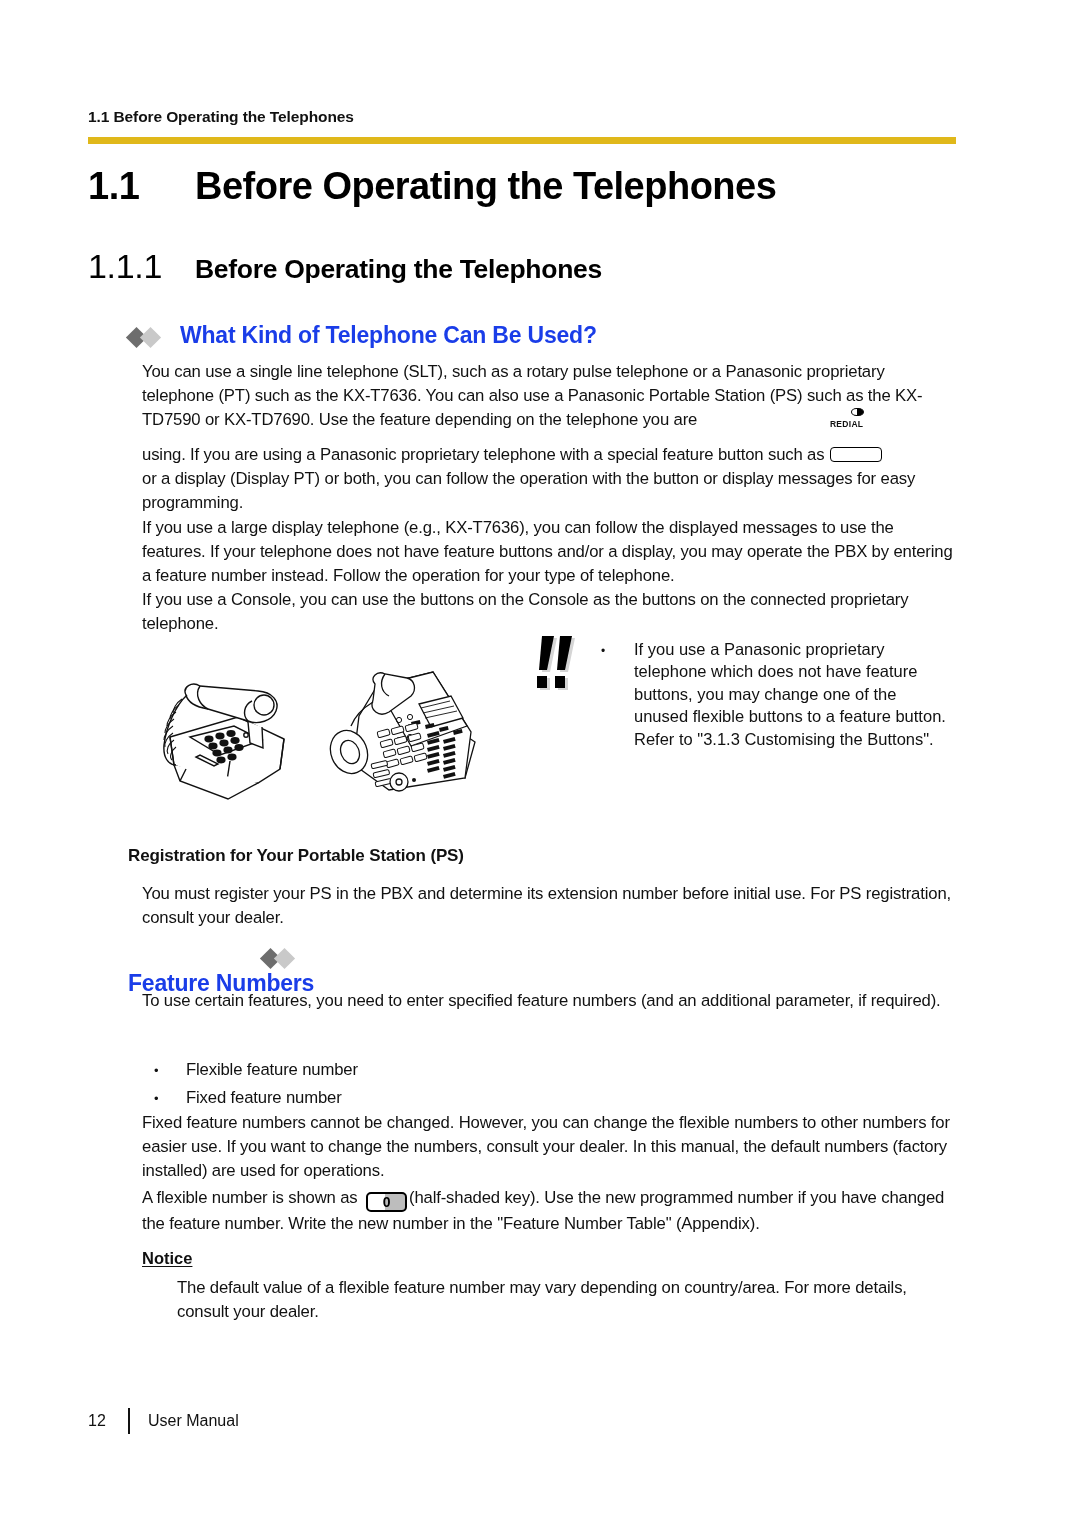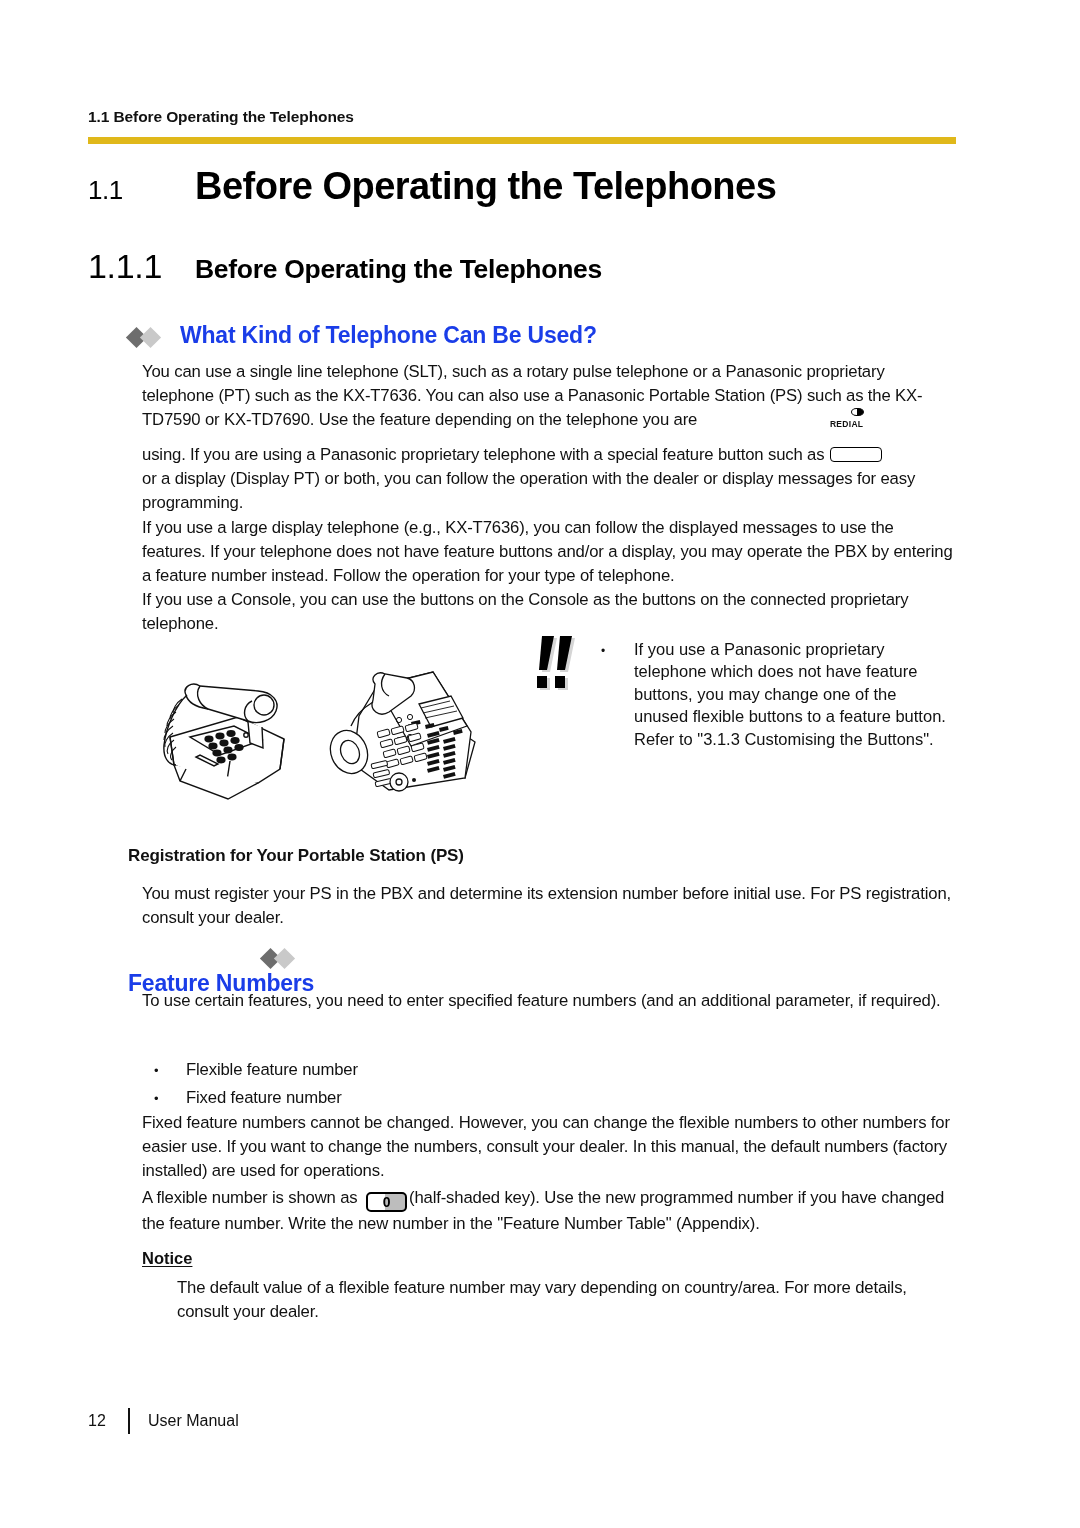--- a/index.html
+++ b/index.html
@@ -44,22 +44,22 @@
   
   .h1-row {
     position: absolute;
     left: 88px;
     top: 165px;
     width: 880px;
     display: flex;
     align-items: baseline;
   }
   .h1-num {
-    font-size: 26px;
-    font-weight: normal;
+    font-size: 38px;
+    font-weight: bold;
     width: 107px;
     flex: none;
     letter-spacing: -0.5px;
   }
   .h1-text {
     font-size: 38px;
     font-weight: bold;
     letter-spacing: -0.5px;
   }
 
@@ -318,21 +318,21 @@
     </span>
     <span class="dh-text">What Kind of Telephone Can Be Used?</span>
   </div>
 
   <div class="body-block" style="left:142px; top:360px; width:812px;">
     <p>You can use a single line telephone (SLT), such as a rotary pulse telephone or a Panasonic proprietary telephone (PT) such as the KX-T7636. You can also use a Panasonic Portable Station (PS) such as the KX-TD7590 or KX-TD7690. Use the feature depending on the telephone you are</p>
   </div>
 
   <div class="body-block" style="left:142px; top:443px; width:812px;">
     <p><span>using. If you are using a Panasonic proprietary telephone with a special feature button such as </span><span class="redial-key"><span class="redial-sym"><span></span></span><span class="redial-cap">REDIAL</span><span class="rk-body"></span></span></p>
-    <p>or a display (Display PT) or both, you can follow the operation with the dealer or display messages for easy programming.</p>
+    <p>or a display (Display PT) or both, you can follow the operation with the button or display messages for easy programming.</p>
   </div>
 
   <div class="body-block" style="left:142px; top:516px; width:812px;">
     <p>If you use a large display telephone (e.g., KX-T7636), you can follow the displayed messages to use the features. If your telephone does not have feature buttons and/or a display, you may operate the PBX by entering a feature number instead. Follow the operation for your type of telephone.</p>
   </div>
 
   <div class="body-block" style="left:142px; top:588px; width:812px;">
     <p>If you use a Console, you can use the buttons on the Console as the buttons on the connected proprietary telephone.</p>
   </div>
 

